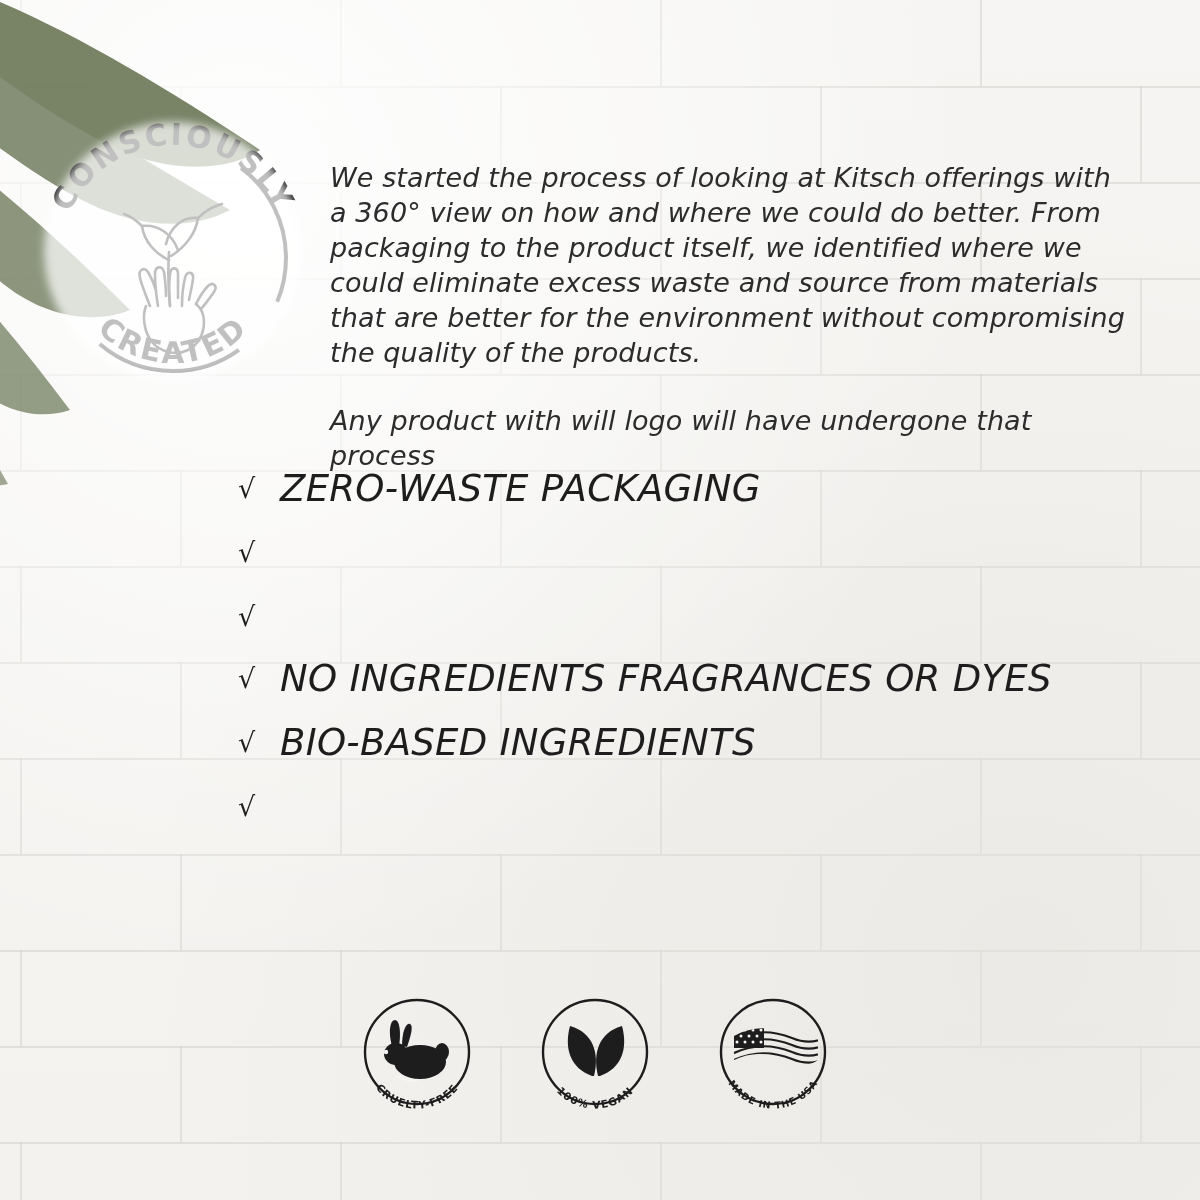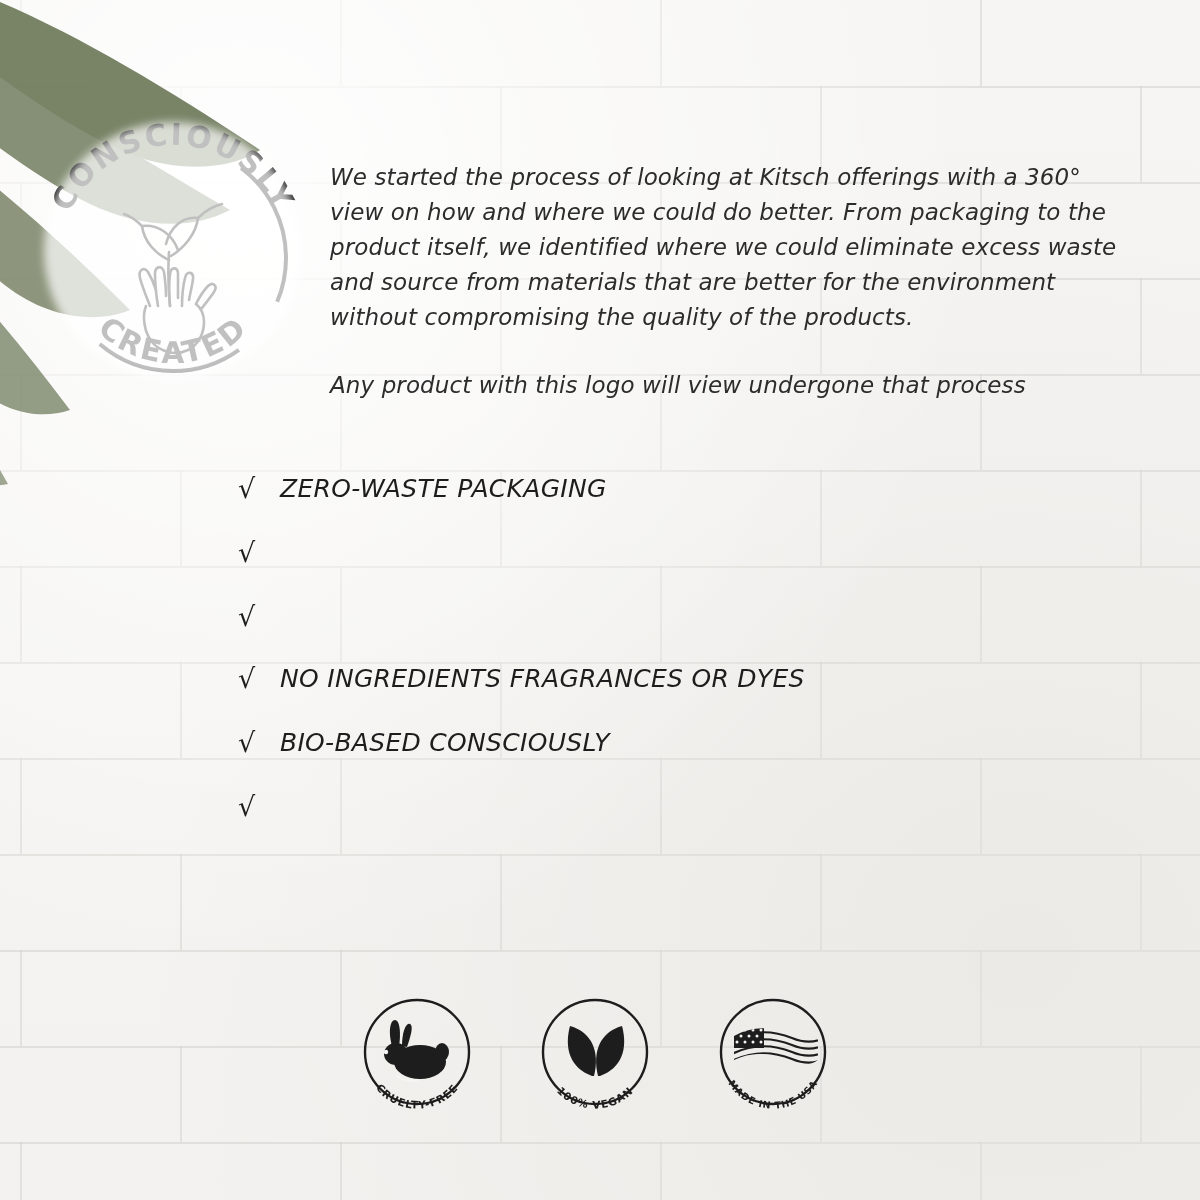--- a/index.html
+++ b/index.html
@@ -80,21 +80,21 @@
   }
 
   
   .intro {
     position: absolute;
     left: 330px;
     top: 160px;
     width: 800px;
     font-family: "DejaVu Sans", sans-serif;
     font-style: italic;
-    font-size: 23px;
+    font-size: 27px;
     line-height: 35px;
     color: #2c2c2c;
     letter-spacing: 0.1px;
   }
   .intro p { margin: 0; }
   .intro p.second { margin-top: 33px; }
 
   
   .claims {
     position: absolute;
@@ -111,21 +111,21 @@
     flex: 0 0 auto;
     width: 42px;
     font-family: "DejaVu Sans", sans-serif;
     font-size: 27px;
     line-height: 42px;
     color: #1d1d1d;
   }
   .claim .txt {
     font-family: "DejaVu Sans", sans-serif;
     font-style: italic;
-    font-size: 25px;
+    font-size: 37px;
     line-height: 41px;
     letter-spacing: 0.3px;
     color: #1d1d1d;
     white-space: pre-line;
   }
   .claim.two-line { margin-bottom: 20px; }
   .claim.three-line { margin-bottom: 0; }
 
   
   .seals {
@@ -270,41 +270,41 @@
         <textPath href="#arcTop" startOffset="50%" text-anchor="middle" id="badge-top-path">CONSCIOUSLY</textPath>
       </text>
       <text font-family="'DejaVu Sans', sans-serif" font-size="30" font-weight="bold" letter-spacing="2.5" fill="#1d1d1d">
         <textPath href="#arcBottom" startOffset="50%" text-anchor="middle" id="badge-bottom-path">CREATED</textPath>
       </text>
     </svg>
   </div>
 
   <div class="intro">
     <p class="first">We started the process of looking at Kitsch offerings with a 360° view on how and where we could do better. From packaging to the product itself, we identified where we could eliminate excess waste and source from materials that are better for the environment without compromising the quality of the products.</p>
-    <p class="second">Any product with this  logo will view undergone that process</p>
+    <p class="second">Any product with will  logo will have undergone that process</p>
   </div>
 
   <div class="claims">
     <div class="claim">
       <span class="check">√</span>
       <span class="txt">ZERO-WASTE PACKAGING</span>
     </div>
     <div class="claim">
       <span class="check">√</span>
     </div>
     <div class="claim two-line">
       <span class="check">√</span>
     </div>
     <div class="claim">
       <span class="check">√</span>
       <span class="txt">NO INGREDIENTS FRAGRANCES OR DYES</span>
     </div>
     <div class="claim">
       <span class="check">√</span>
-      <span class="txt">BIO-BASED CONSCIOUSLY</span>
+      <span class="txt">BIO-BASED INGREDIENTS</span>
     </div>
     <div class="claim three-line">
       <span class="check">√</span>
     </div>
   </div>
 
   <div class="seals">
 
     <div class="seal s1">
       <svg viewBox="0 0 130 130" width="130" height="130">

